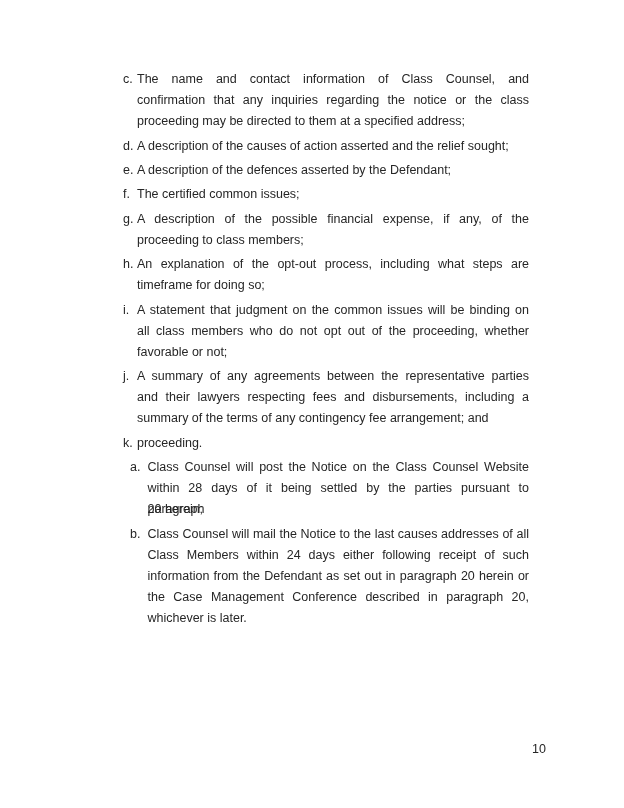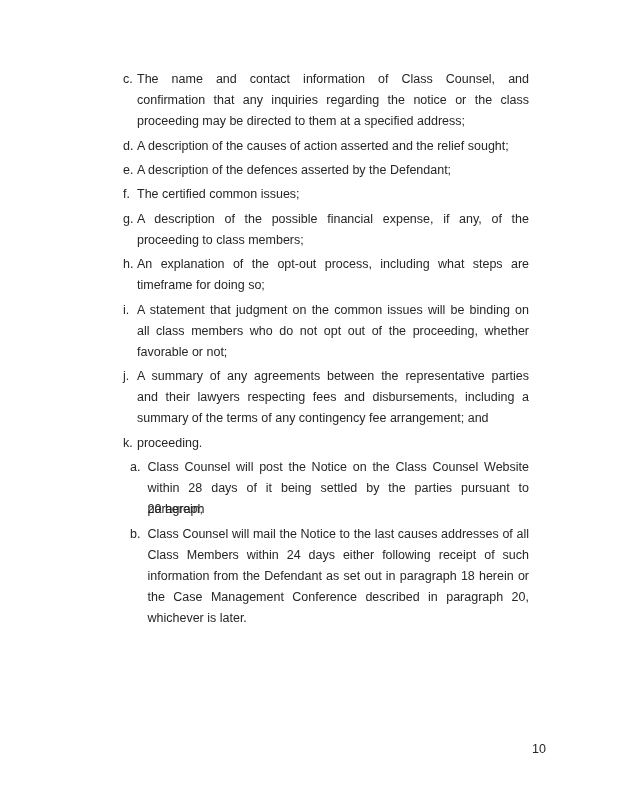--- a/index.html
+++ b/index.html
@@ -145,20 +145,20 @@
           <div class="line">Class Counsel will post the Notice on the Class Counsel Website</div>
           <div class="line">within 28 days of it being settled by the parties pursuant to paragraph</div>
           <div class="line last">20 herein;</div>
         </div>
       </div>
       <div class="item item-ab">
         <div class="marker">b.</div>
         <div class="lines">
           <div class="line">Class Counsel will mail the Notice to the last causes addresses of all</div>
           <div class="line">Class Members within 24 days either following receipt of such</div>
-          <div class="line">information from the Defendant as set out in paragraph 18 herein or</div>
+          <div class="line">information from the Defendant as set out in paragraph 20 herein or</div>
           <div class="line">the Case Management Conference described in paragraph 20,</div>
           <div class="line last">whichever is later.</div>
         </div>
       </div>
     </div>
   <div class="page-number">10</div>
 </div>
 
 </body></html>

